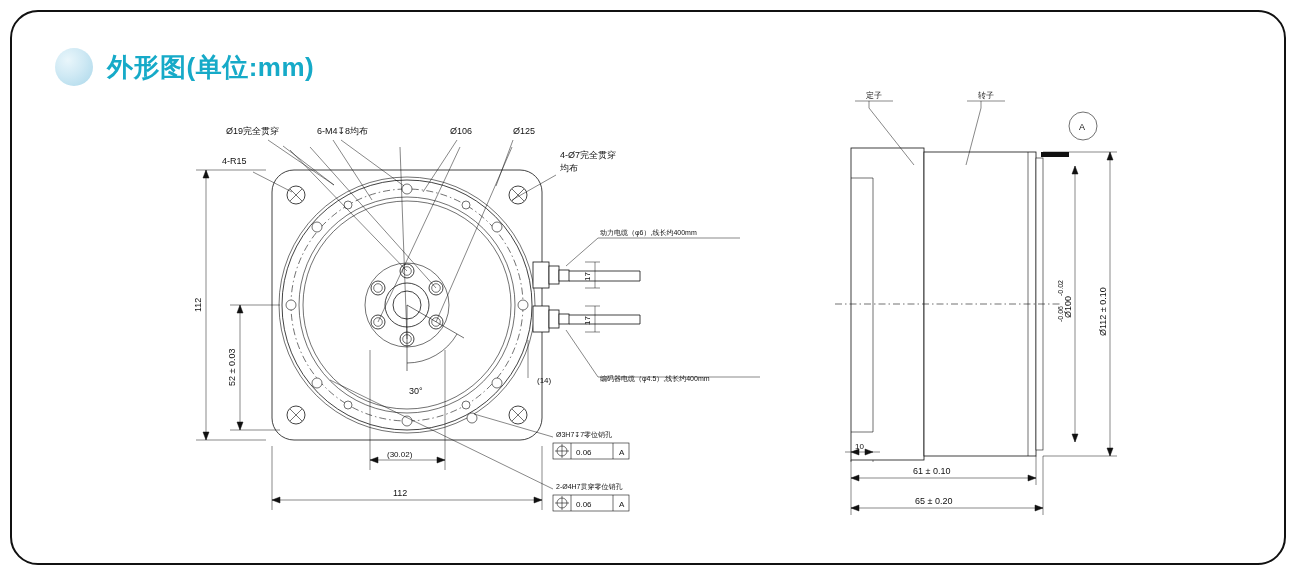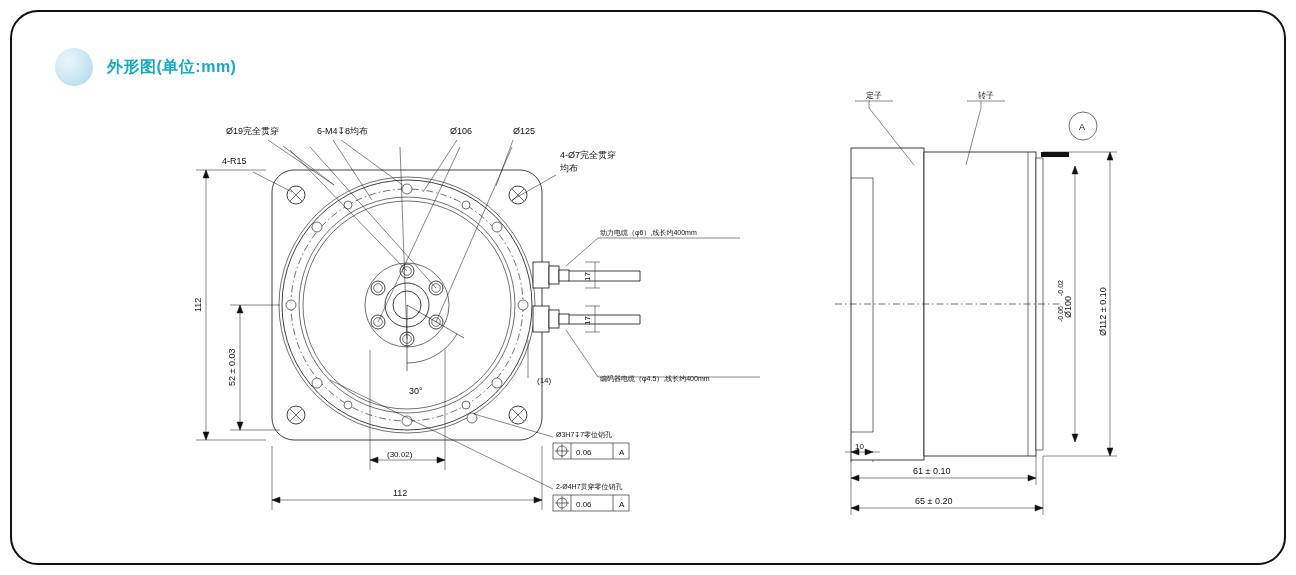--- a/index.html
+++ b/index.html
@@ -35,21 +35,21 @@
     align-items: center;
     gap: 14px;
   }
   .title-dot {
     width: 38px;
     height: 38px;
     border-radius: 50%;
     background: radial-gradient(circle at 34% 32%, #e9f6fb 0%, #cfe9f4 45%, #a9d7ea 100%);
   }
   .title-text {
-    font-size: 16px;
+    font-size: 26px;
     font-weight: bold;
     color: #16aac8;
     letter-spacing: 0.5px;
   }
   .drawing {
     position: absolute;
     left: 0;
     top: 0;
     width: 1296px;
     height: 575px;

